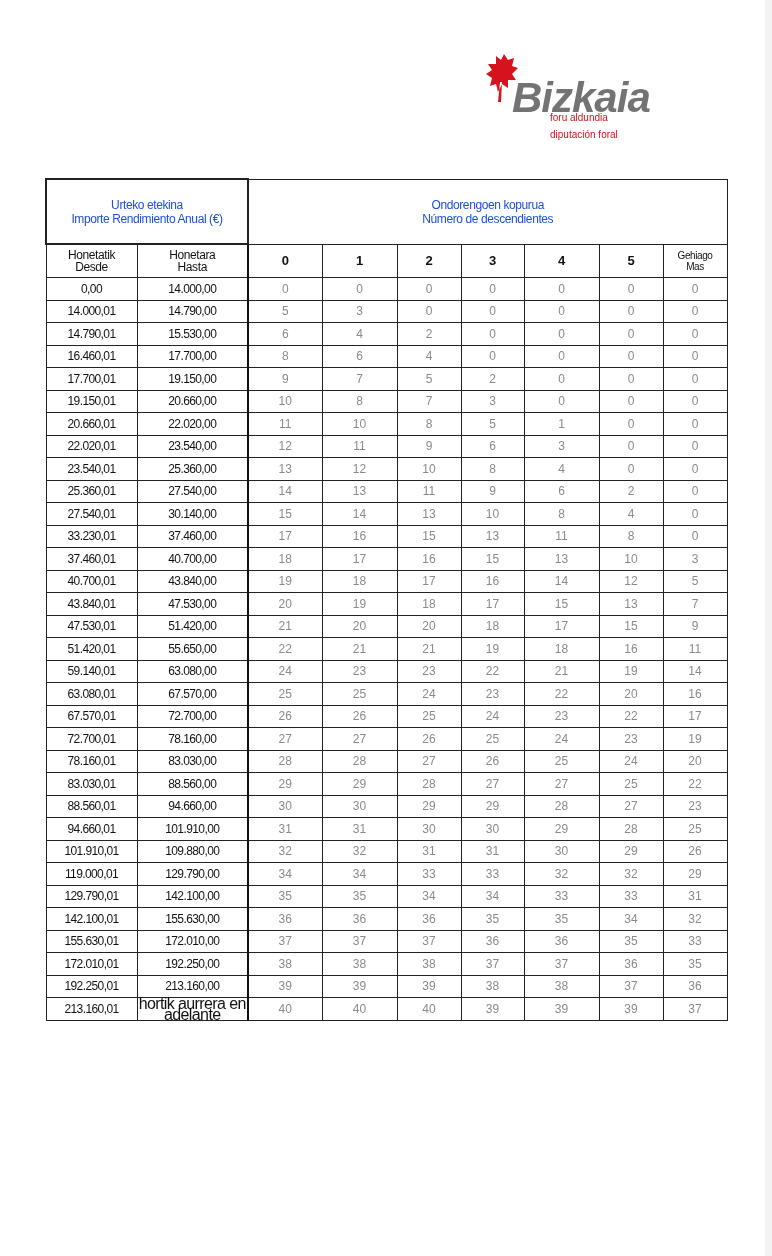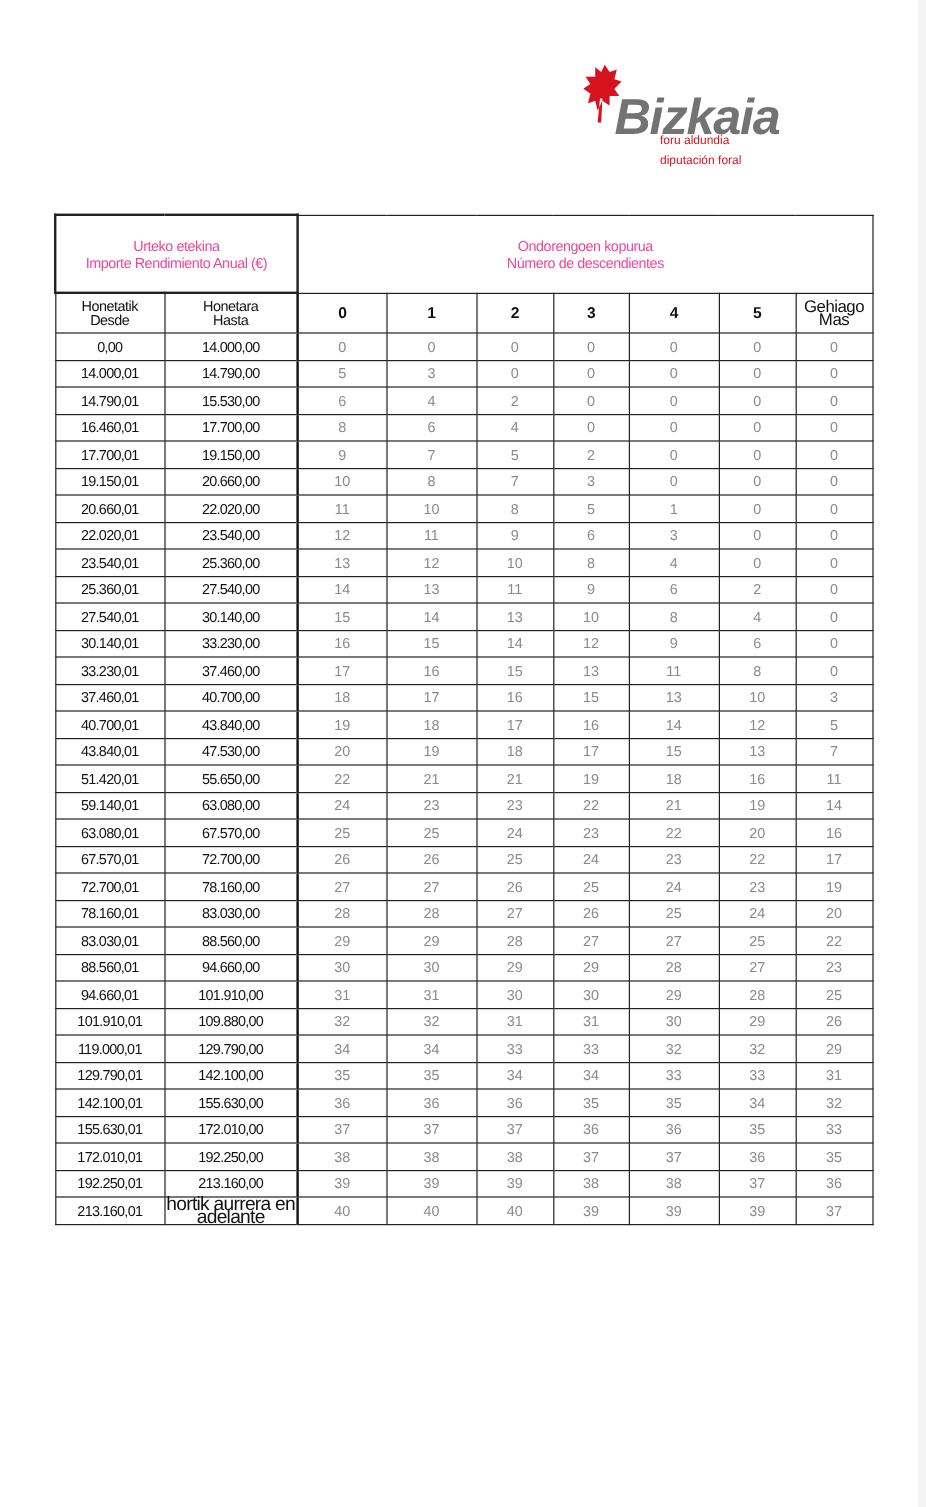--- a/index.html
+++ b/index.html
@@ -6,25 +6,25 @@
   body { width:772px; height:1256px; background:#ffffff; position:relative; overflow:hidden; font-family:"Liberation Sans", sans-serif; }
   .edge { position:absolute; top:0; right:0; width:7px; height:1256px; background:#f3f3f3; }
   .logo { position:absolute; left:486px; top:50px; width:200px; height:100px; }
   .logo .leaf { position:absolute; left:0; top:2px; width:32px; height:52px; }
   .logo .brand { position:absolute; left:26px; top:24px; font-size:42px; font-weight:bold; font-style:italic; color:#737373; letter-spacing:-1px; line-height:48px; }
   .logo .sub { position:absolute; left:28px; font-size:10px; color:#d6121e; line-height:16px;margin-left:36px; }
   .logo .sub1 { top:60px; }
   .logo .sub2 { top:77px; }
   table.grid { position:absolute; left:45px; top:178px; width:681px; border-collapse:collapse; table-layout:fixed; }
   table.grid td, table.grid th { border:1px solid #222; padding:0; text-align:center; vertical-align:middle; font-weight:normal; }
-  .hdr-top { height:63px; font-size:12px; line-height:14px; color:#ec4899; letter-spacing:-0.4px; }
+  .hdr-top { height:63px; font-size:12px; line-height:14px; color:#1d4ed8; letter-spacing:-0.4px; }
   .hdr-top.left { border-width:2px; }
   .hdr-sub { height:32px; font-size:12px; line-height:12px; color:#111; letter-spacing:-0.4px;margin-left:32px; }
   .hdr-num { font-size:13px; font-weight:bold !important; color:#111; }
-  .hdr-sub.more { font-size:14px; line-height:11px; }
+  .hdr-sub.more { font-size:10px; line-height:11px; }
   tr.row td { height:21.5px; font-size:12px; }
   td.range { color:#111; font-weight:bold; letter-spacing:-0.6px; font-size:12px; }
   td.val { color:#8a8a8a; }
   td.range.two { font-size:16px; line-height:11px; }
   .thick-r { border-right:2px solid #111 !important; }
 </style>
 </head>
 <body>
 
 <div class="edge"></div>
@@ -198,31 +198,20 @@
         <td class="range thick-r">30.140,00</td>
         <td class="val">15</td>
         <td class="val">14</td>
         <td class="val">13</td>
         <td class="val">10</td>
         <td class="val">8</td>
         <td class="val">4</td>
         <td class="val">0</td>
       </tr>
       <tr class="row">
-        <td class="range">30.140,01</td>
-        <td class="range thick-r">33.230,00</td>
-        <td class="val">16</td>
-        <td class="val">15</td>
-        <td class="val">14</td>
-        <td class="val">12</td>
-        <td class="val">9</td>
-        <td class="val">6</td>
-        <td class="val">0</td>
-      </tr>
-      <tr class="row">
         <td class="range">33.230,01</td>
         <td class="range thick-r">37.460,00</td>
         <td class="val">17</td>
         <td class="val">16</td>
         <td class="val">15</td>
         <td class="val">13</td>
         <td class="val">11</td>
         <td class="val">8</td>
         <td class="val">0</td>
       </tr>
@@ -251,20 +240,31 @@
       <tr class="row">
         <td class="range">43.840,01</td>
         <td class="range thick-r">47.530,00</td>
         <td class="val">20</td>
         <td class="val">19</td>
         <td class="val">18</td>
         <td class="val">17</td>
         <td class="val">15</td>
         <td class="val">13</td>
         <td class="val">7</td>
+      </tr>
+      <tr class="row">
+        <td class="range">47.530,01</td>
+        <td class="range thick-r">51.420,00</td>
+        <td class="val">21</td>
+        <td class="val">20</td>
+        <td class="val">20</td>
+        <td class="val">18</td>
+        <td class="val">17</td>
+        <td class="val">15</td>
+        <td class="val">9</td>
       </tr>
       <tr class="row">
         <td class="range">51.420,01</td>
         <td class="range thick-r">55.650,00</td>
         <td class="val">22</td>
         <td class="val">21</td>
         <td class="val">21</td>
         <td class="val">19</td>
         <td class="val">18</td>
         <td class="val">16</td>

